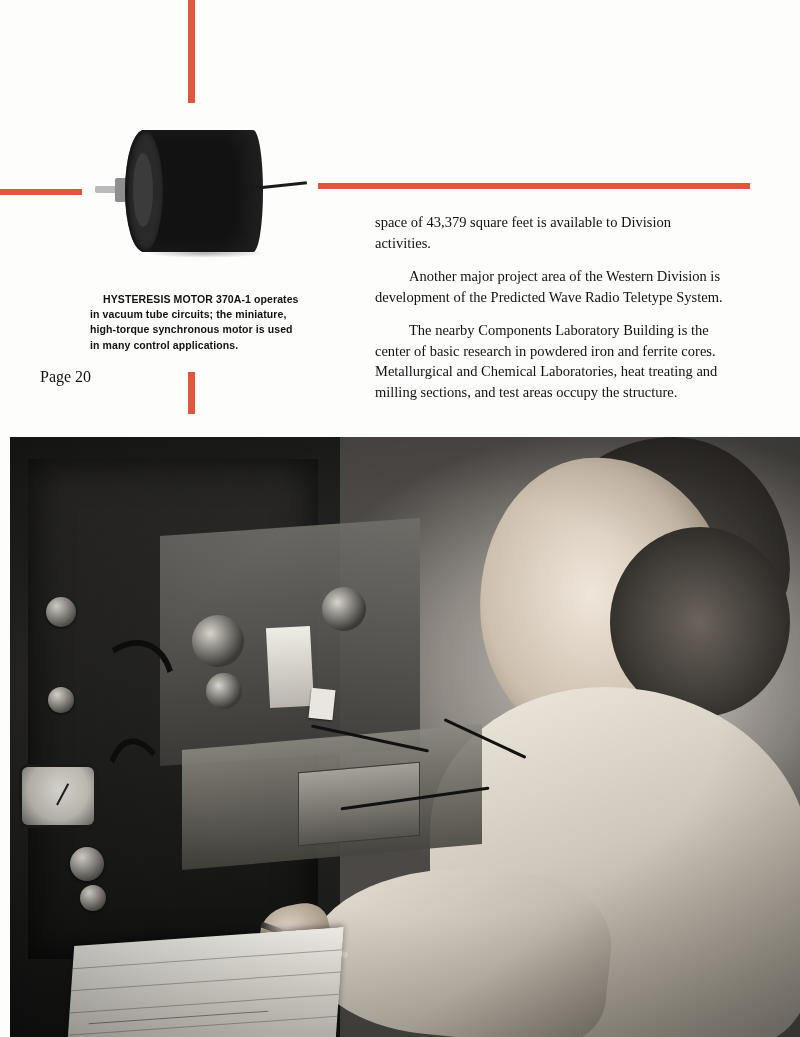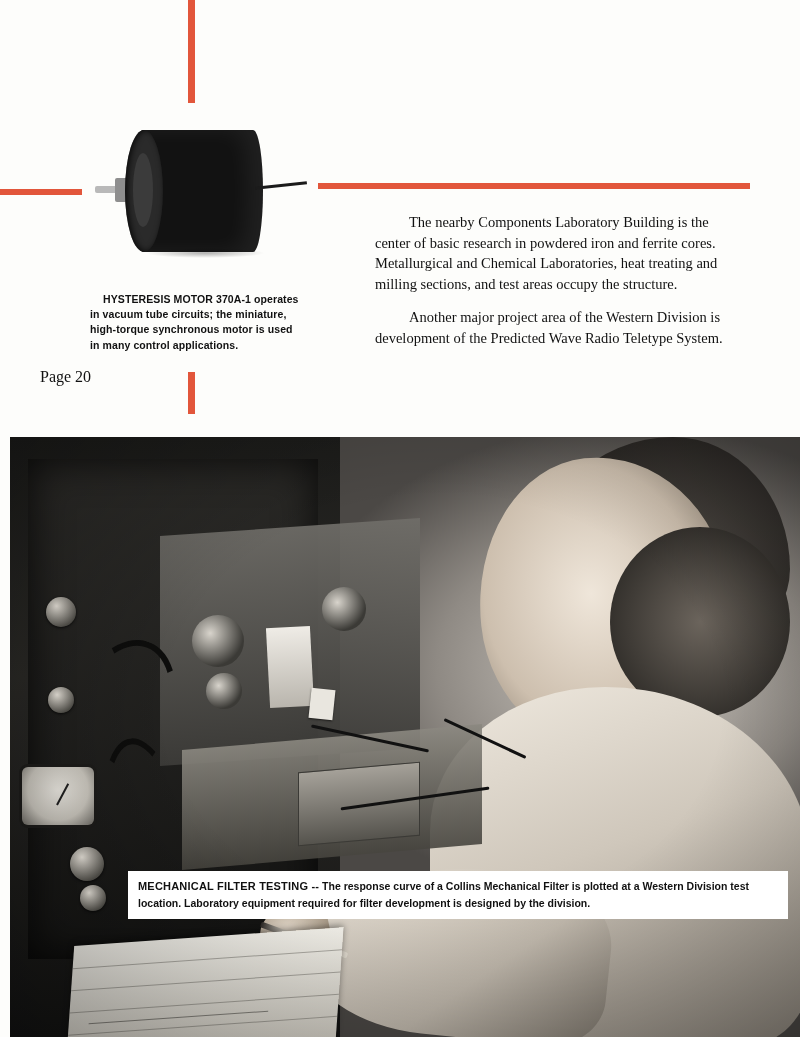--- a/index.html
+++ b/index.html
@@ -455,22 +455,23 @@
   </div>
 
   <div class="motor-caption">
     <span class="lead">HYSTERESIS MOTOR 370A-1 operates</span>
     <span class="rest">in vacuum tube circuits; the miniature, high-torque synchronous motor is used in many control applications.</span>
   </div>
 
   <div class="page-number">Page 20</div>
 
   <div class="body-col">
+    <p>space of 43,379 square feet is available to Division activities.</p>
+    <p class="indent">Another major project area of the Western Division is development of the Predicted Wave Radio Teletype System.</p>
     <p class="indent">The nearby Components Laboratory Building is the center of basic research in powdered iron and ferrite cores.  Metallurgical and Chemical Laboratories, heat treating and milling sections, and test areas occupy the structure.</p>
-    <p class="indent">Another major project area of the Western Division is development of the Predicted Wave Radio Teletype System.</p>
   </div>
 
   <div class="photo">
     <div class="photo-bg"></div>
 
     <div class="person-hair"></div>
     <div class="person-head"></div>
     <div class="person-hair2"></div>
     <div class="person-body"></div>
 
@@ -506,18 +507,15 @@
     <div class="chart-paper">
       <div class="gridline" style="top:22px"></div>
       <div class="gridline" style="top:44px"></div>
       <div class="gridline" style="top:66px"></div>
       <div class="gridline" style="top:88px"></div>
       <div class="curve"></div>
     </div>
 
     <div class="photo-vignette"></div>
 
-    <div class="photo-caption">
-      <span class="lead">MECHANICAL FILTER TESTING --</span><span> The response curve of a Collins Mechanical Filter is plotted at a Western Division test location.  Laboratory equipment required for filter development is designed by the division.</span>
-    </div>
   </div>
 
 </div>
 
 </body></html>

